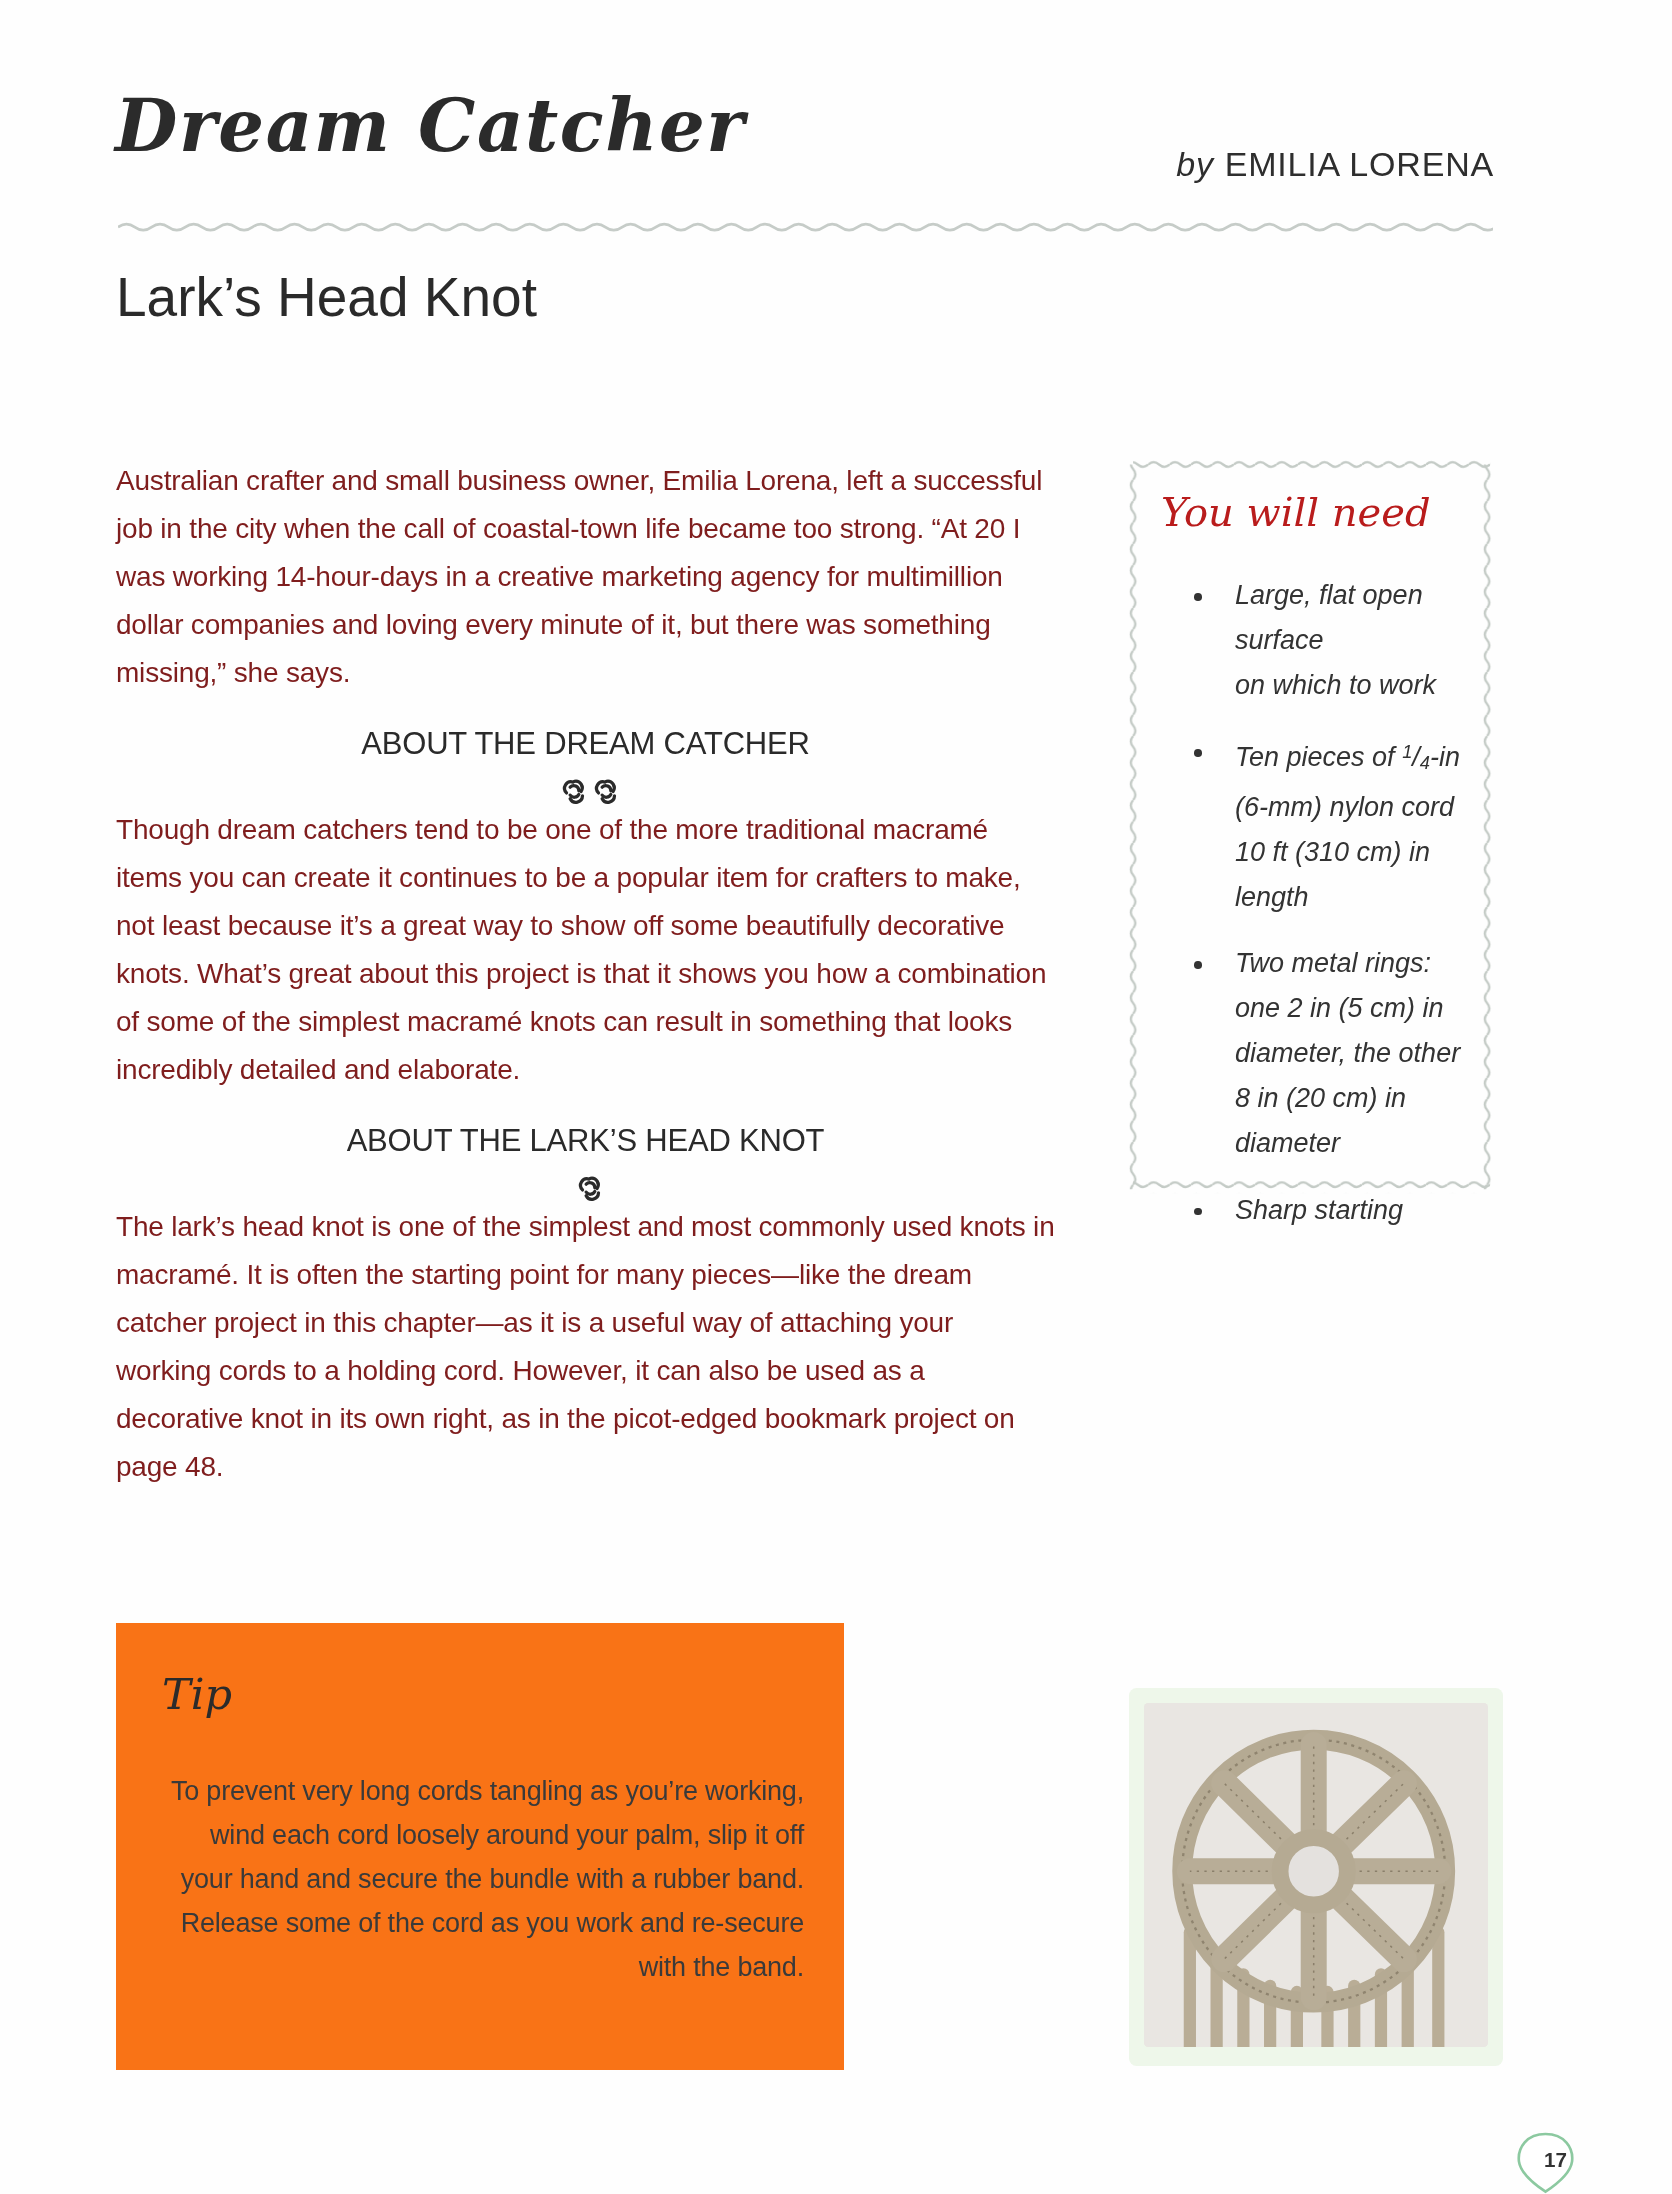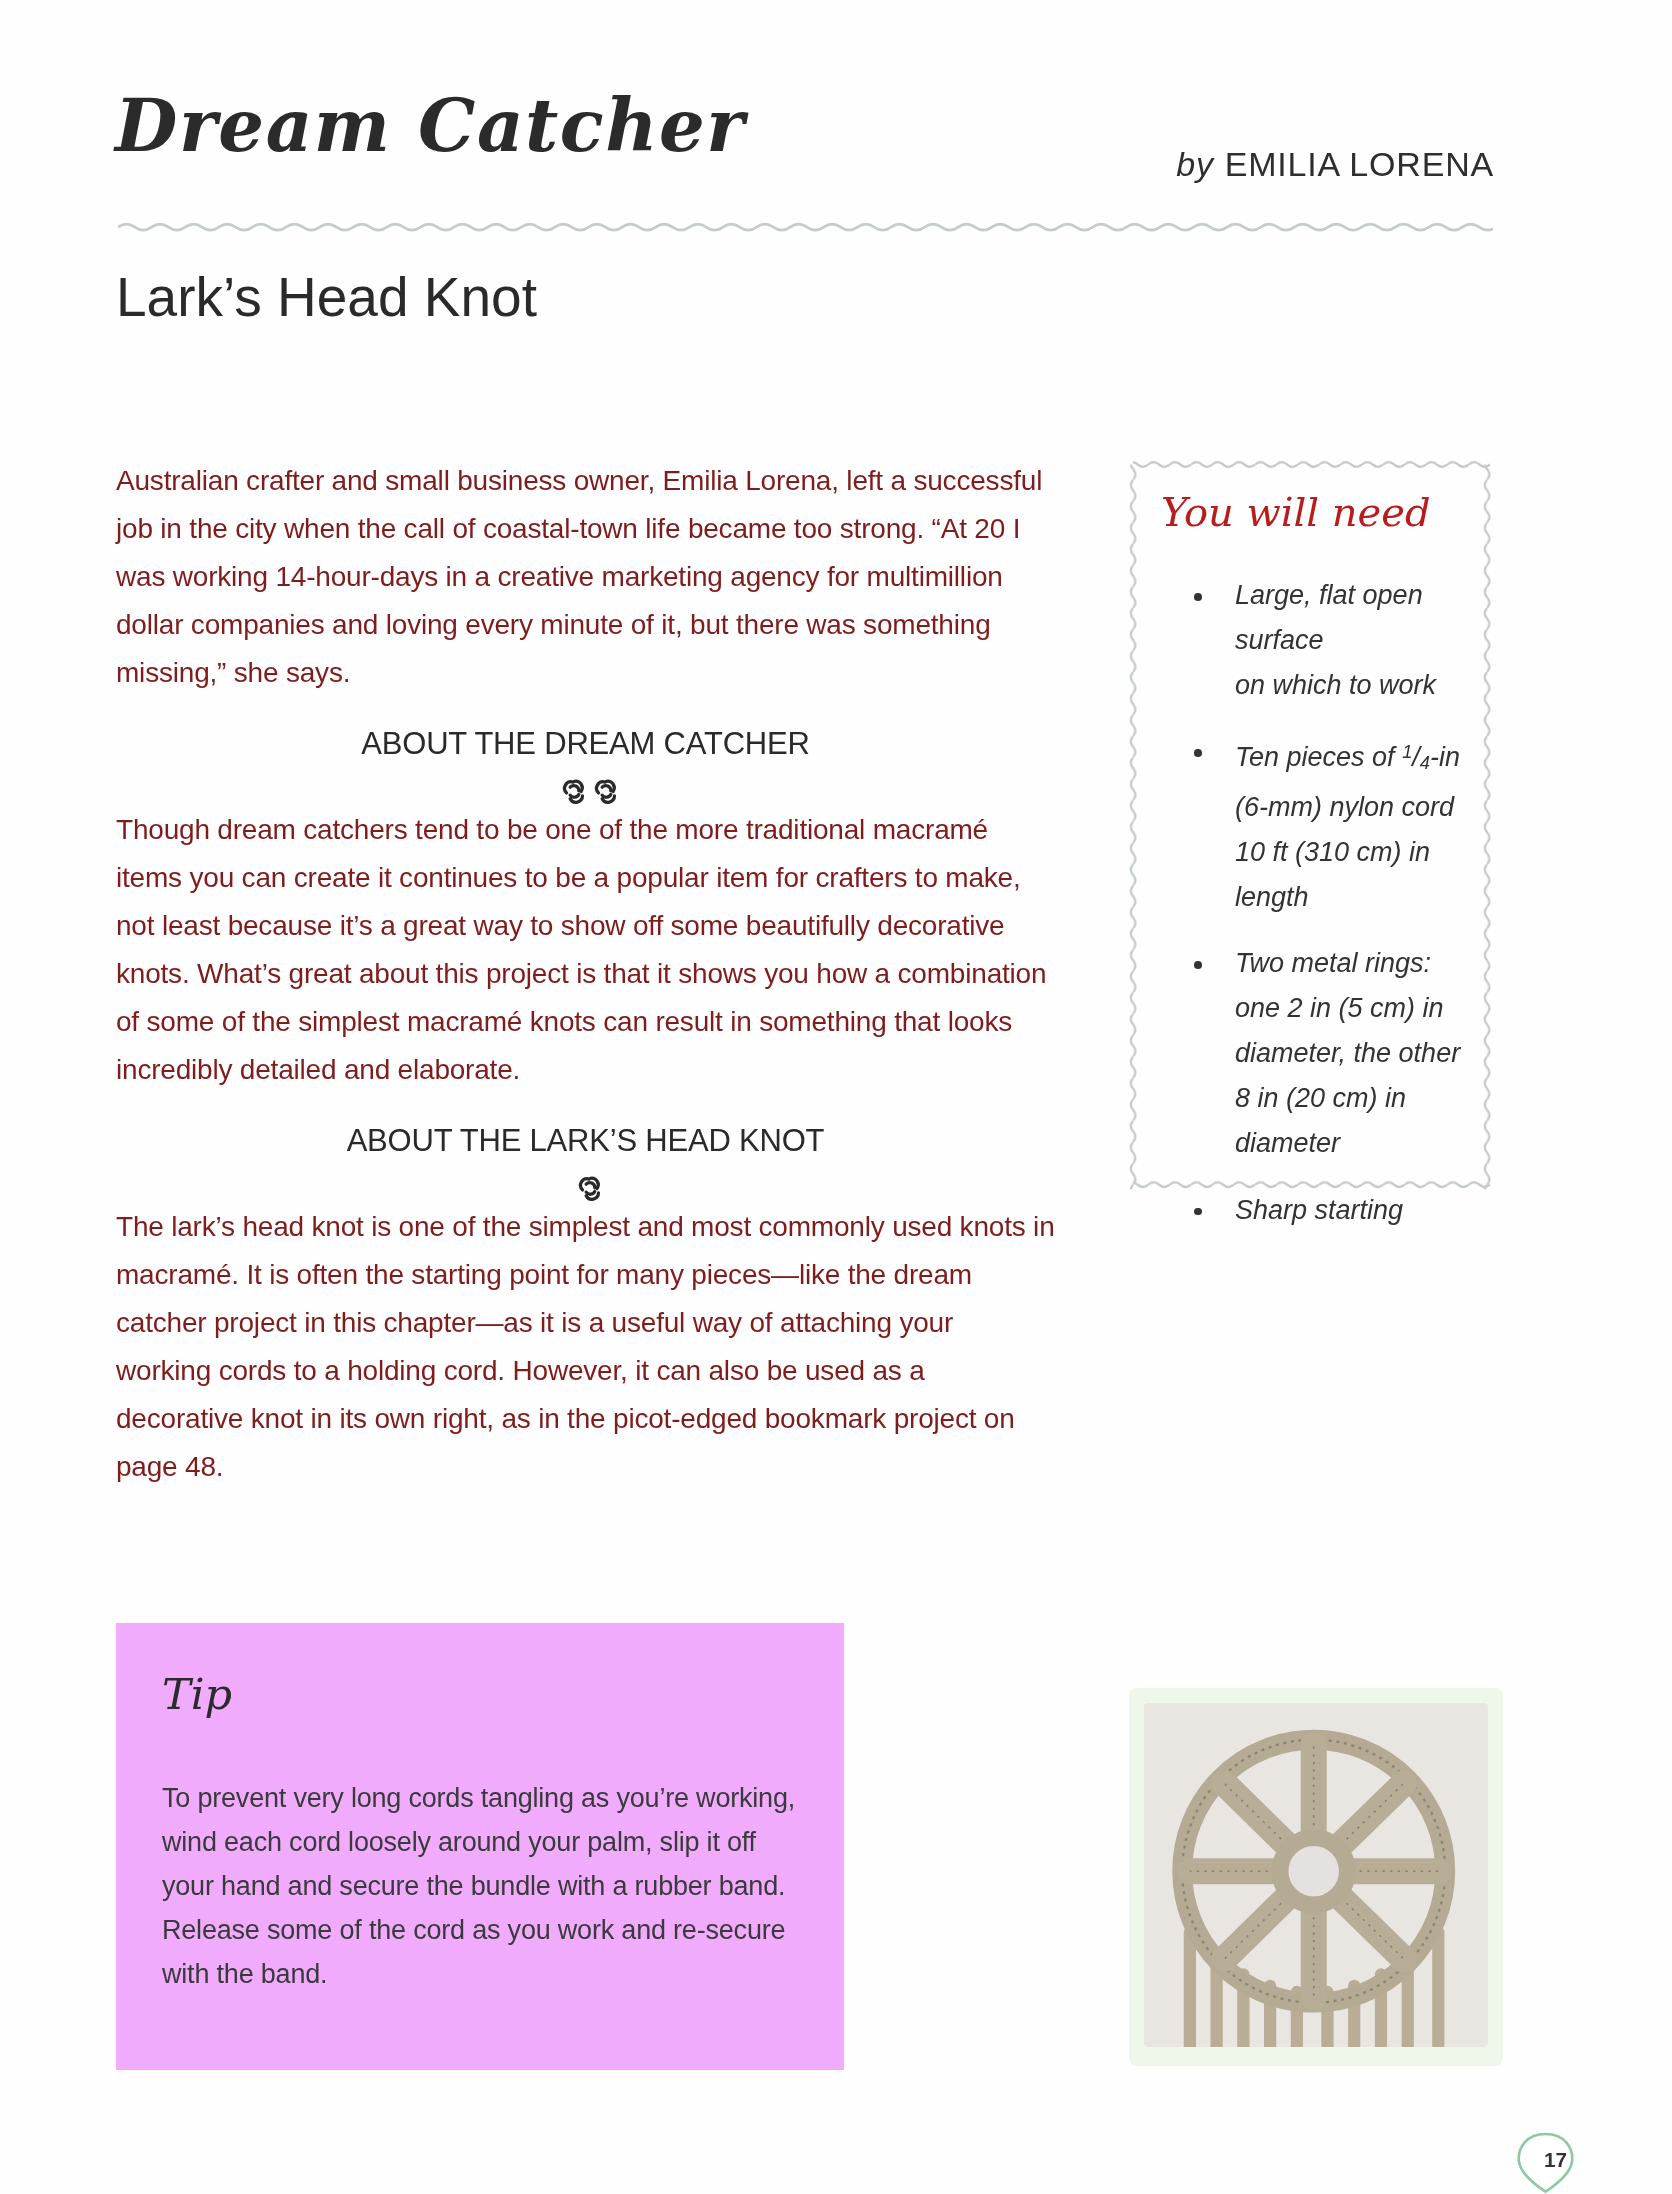--- a/index.html
+++ b/index.html
@@ -66,29 +66,30 @@
   .need-list li::before {
     content: ""; position: absolute; left: 20px; top: 20px;
     width: 7.6px; height: 7.6px; border-radius: 50%; background: #333;
   }
   .frac { font-size: 18.3px; vertical-align: 7.6px; }
   .frac-sub { font-size: 18.3px; vertical-align: -3.1px; }
 
   
   .tip-box {
     left: 116px; top: 1623px; width: 728px; height: 447px;
-    background: #f0abfc;
+    background: #f97316;
+    text-align: right;
   }
   .tip-title {
     position: absolute; left: 46px; top: 46px;
     font-family: "DejaVu Serif", serif; font-style: italic;
     font-size: 43px; color: #2b2b2b;
   }
   .tip-text {
-    position: absolute; left: 46px; top: 153px; width: 642px;
+    position: absolute; left: 46px; top: 146px; width: 642px;
     font-size: 27px; line-height: 44px; color: #3a3a3a; margin: 0;
     letter-spacing: -0.2px;
   }
 
   
   .photo-frame {
     left: 1129px; top: 1688px; width: 374px; height: 378px;
     background: #eef7ea; border-radius: 7.6px;
   }
   .photo {

